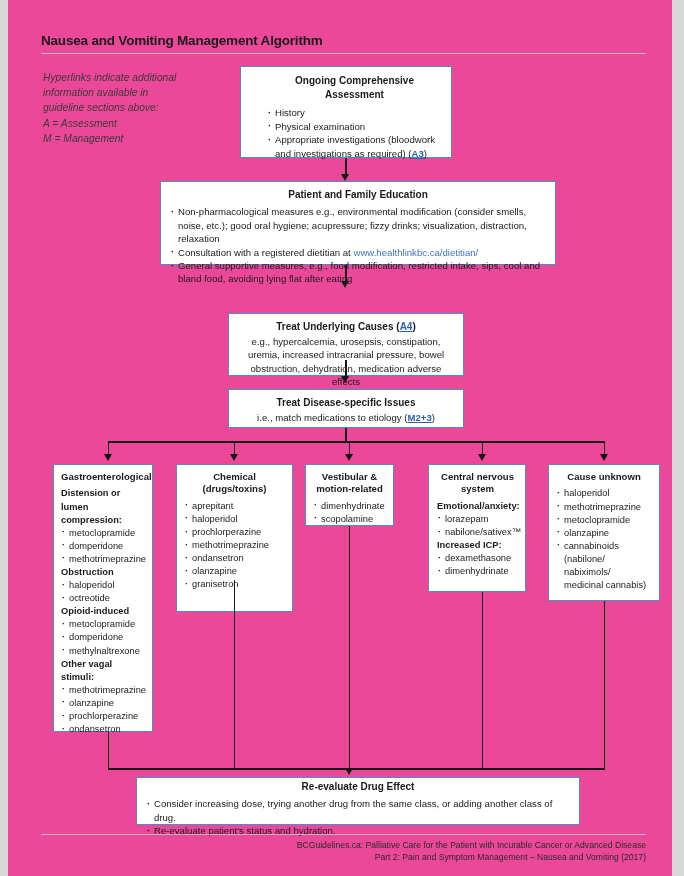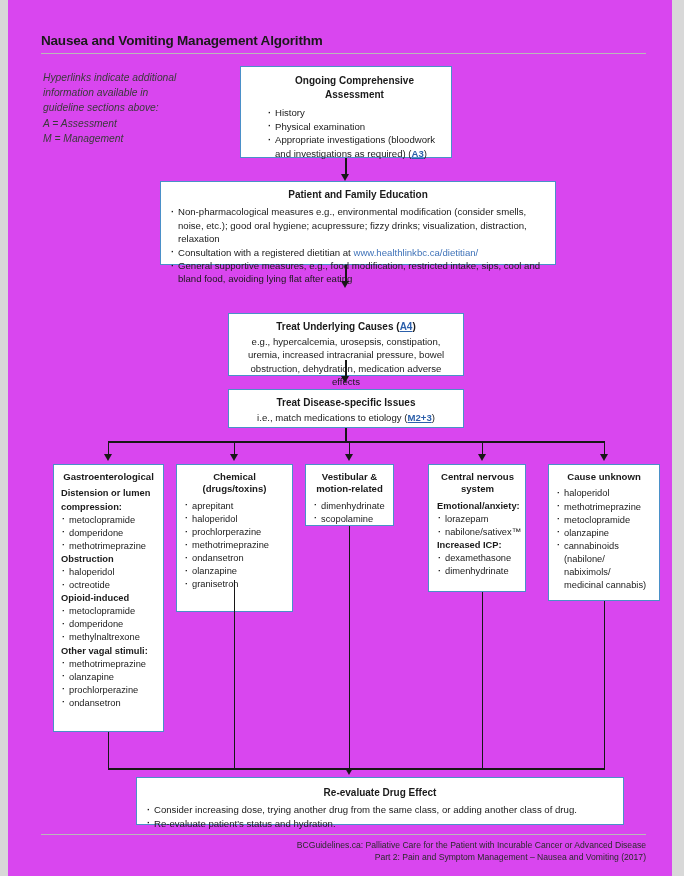--- a/index.html
+++ b/index.html
@@ -5,21 +5,21 @@
   * { box-sizing: border-box; }
   html, body { margin:0; padding:0; }
   body {
     width:684px; height:876px;
     background:#d8d8d8;
     font-family:"Liberation Sans", sans-serif;
     overflow:hidden;
   }
   #page {
     position:absolute; left:8px; top:0; width:664px; height:876px;
-    background:#d946ef;
+    background:#ec4899;
   }
   
   #title {
     position:absolute; left:33px; top:33px; width:600px;
     font-size:13.5px; font-weight:bold; color:#1a1a1a;
     letter-spacing:-0.2px;
   }
   #title-rule {
     position:absolute; left:33px; top:53px; width:605px; height:1px;
     background:#b9b9b9;
@@ -61,28 +61,28 @@
   #box-underlying { left:220px; top:297px; width:236px; height:63px;
     font-size:9.6px; line-height:13.2px; padding:6px 8px 0 8px;margin-top:16px; }
   #box-underlying .bt { font-size:10px; margin-bottom:2px; }
 
   #box-disease { left:220px; top:389px; width:236px; height:39px;
     font-size:9.6px; line-height:13.2px; padding:6px 8px 0 8px; }
   #box-disease .bt { font-size:10px; margin-bottom:2px; }
 
   .cat { font-size:9.3px; line-height:13.1px; padding:6px 7px 5px 7px; }
   .cat .bt { font-size:9.6px; line-height:12.4px; margin-bottom:4px; }
-  #box-gastro  { left:45px;  top:464px; width:111px; height:268px; }
+  #box-gastro  { left:45px;  top:464px; width:100px; height:268px; }
   #box-chem    { left:168px; top:464px; width:117px; height:148px; }
   #box-vest    { left:297px; top:464px; width:89px;  height:62px;  }
   #box-cns     { left:420px; top:464px; width:98px; height:128px;padding-left:8px; }
   #box-unknown { left:540px; top:464px; width:112px; height:137px; }
 
-  #box-reeval { left:128px; top:777px; width:488px; height:48px;
-    font-size:9.6px; line-height:13.4px; padding:8px 9px 0 9px; }
+  #box-reeval { left:128px; top:777px; width:444px; height:48px;
+    font-size:9.6px; line-height:13.4px; padding:2px 9px 0 9px; }
   #box-reeval .bt { font-size:10px; margin-bottom:4px; }
 
   
   .vline { position:absolute; background:#171717; width:1.6px; }
   .hline { position:absolute; background:#171717; height:1.6px; }
   .arrow {
     position:absolute; width:0; height:0;
     border-left:4.5px solid transparent;
     border-right:4.5px solid transparent;
     border-top:7px solid #171717;

